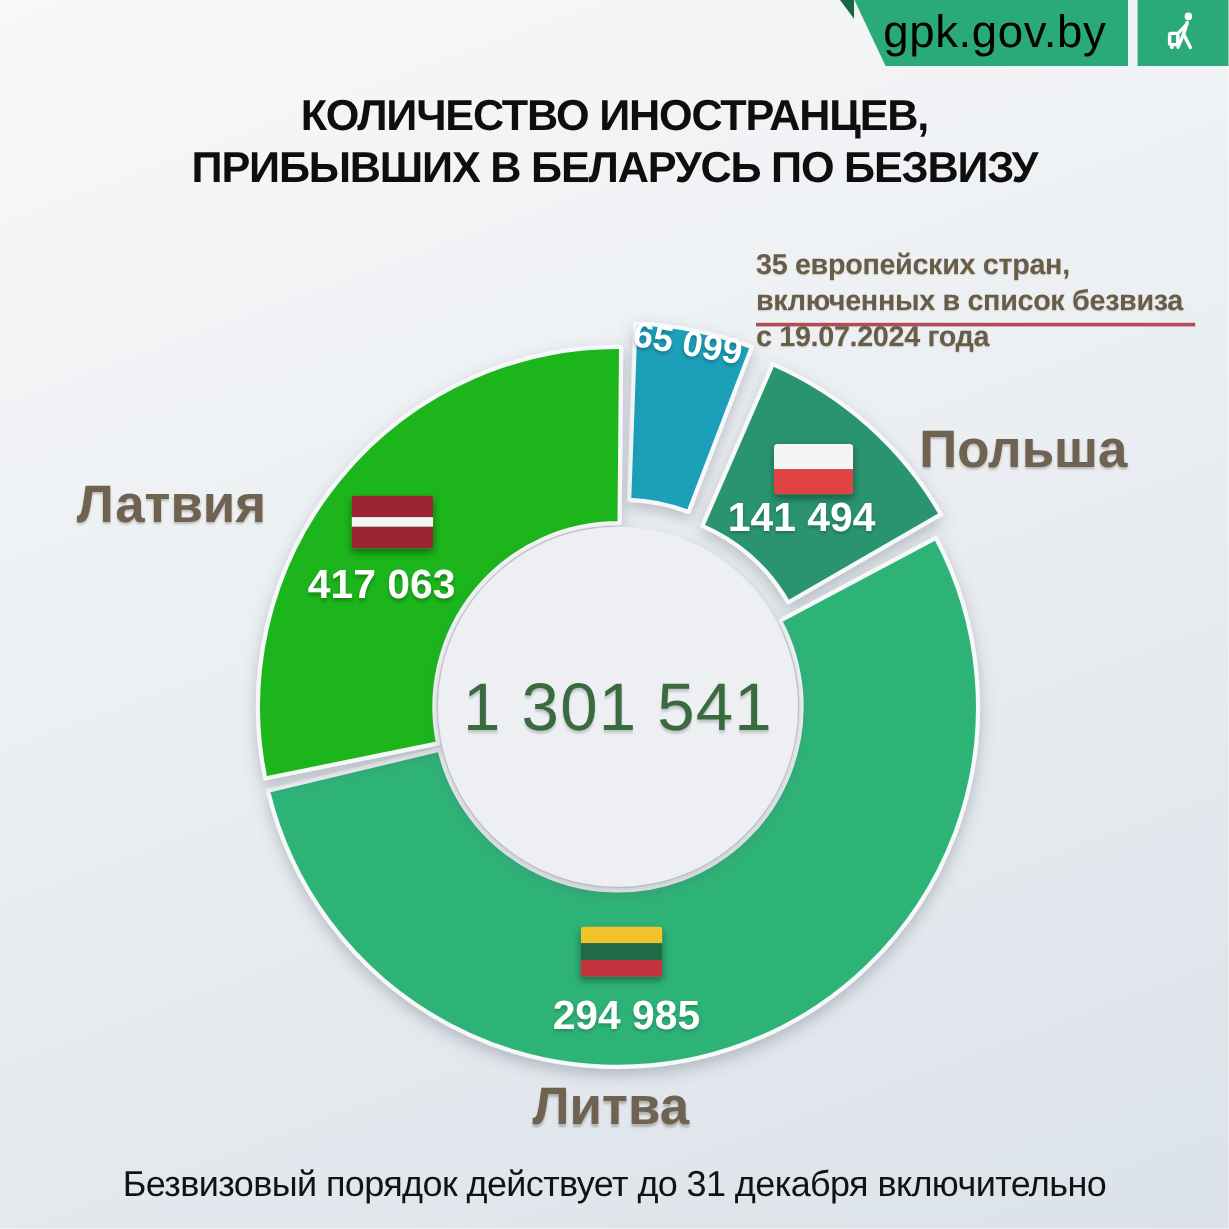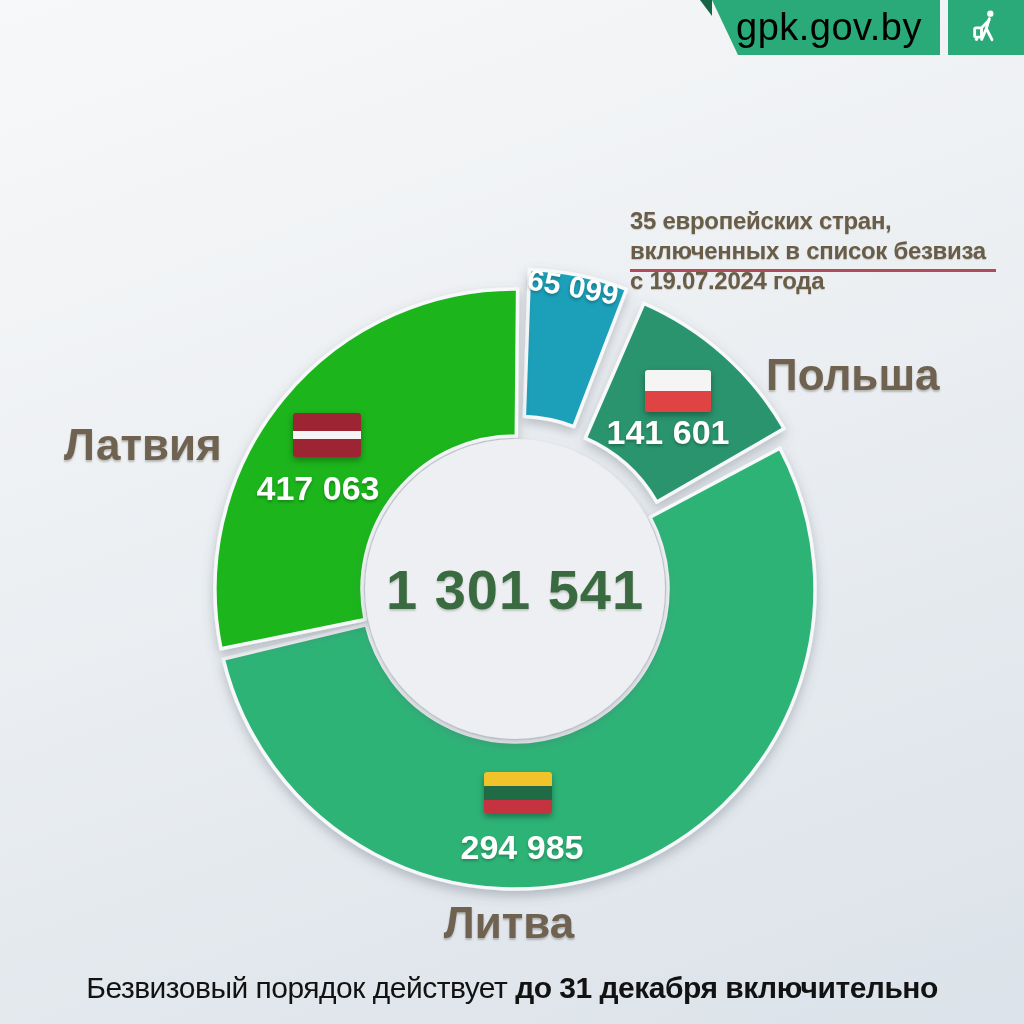--- a/index.html
+++ b/index.html
@@ -25,48 +25,48 @@
   .note{position:absolute;left:630px;top:176px;color:#695d48;font-weight:700;
     font-size:24px;line-height:30px;letter-spacing:-.3px;text-shadow:0 1px 1px rgba(80,70,50,.25);margin-top:30px;}
   .note-underline{position:absolute;left:630px;top:269px;width:366px;height:3px;background:#b04b58;}
 
   
   .chart-svg{position:absolute;left:0;top:0;width:1024px;height:1024px;}
 
   
   .lbl{position:absolute;color:#6f6251;font-weight:700;font-size:44px;
     text-shadow:0 2px 2px rgba(60,55,40,.3);}
-  .lbl-latvia{left:64px;top:420px;text-align:center;}
+  .lbl-latvia{left:64px;top:396px;text-align:center;}
   .lbl-poland{left:766px;top:350px;}
   .lbl-lithuania{left:509px;top:898px;transform:translateX(-50%);}
 
   
   .seg-val{position:absolute;color:#ffffff;font-weight:700;font-size:34px;
     text-shadow:0 2px 3px rgba(0,0,0,.25);transform:translate(-50%,-50%);white-space:nowrap;}
   .val-latvia{left:318px;top:488px;}
   .val-poland{left:668px;top:432px;}
   .val-lithuania{left:522px;top:847px;}
   .val-new{left:573px;top:287px;font-size:30px;transform:translate(-50%,-50%) rotate(10deg);}
 
   
   .total{position:absolute;left:515px;top:589px;transform:translate(-50%,-50%);
-    color:#3a6b40;font-weight:700;font-size:56px;letter-spacing:1px;
+    color:#3a6b40;font-weight:400;font-size:56px;letter-spacing:1px;
     text-shadow:0 2px 2px rgba(0,0,0,.18);white-space:nowrap;}
 
   
   .flag{position:absolute;display:flex;flex-direction:column;border-radius:3px;
     overflow:hidden;box-shadow:0 3px 6px rgba(0,0,0,.35);}
   .flag-latvia{left:293px;top:413px;width:68px;height:44px;}
   .flag-poland{left:645px;top:370px;width:66px;height:42px;}
   .flag-lithuania{left:484px;top:772px;width:68px;height:42px;}
 
   
   .footer{position:absolute;left:0;top:971px;width:1024px;text-align:center;
     color:#121212;font-size:30px;letter-spacing:-.5px;}
-  .footer .b{font-weight:700;}
+  .footer .b{font-weight:400;}
 </style>
 </head>
 <body>
 
 <div class="canvas">
 
   <div class="ribbon-fold"></div>
   <div class="ribbon">
     <span>gpk.gov.by</span>
   </div>
@@ -75,20 +75,24 @@
       <circle cx="14.6" cy="3.4" r="1.9" fill="#ffffff" stroke="none"></circle>
       <path d="M14 6.4 L12.2 12.3"></path>
       <path d="M12.2 12.3 L15.6 19"></path>
       <path d="M12.2 12.3 L9.4 18.8"></path>
       <path d="M13.8 7.4 L9.4 11.9"></path>
       <rect x="5.2" y="11.9" width="4.1" height="5.6" rx="0.8"></rect>
       <circle cx="6.3" cy="18.8" r="0.95" fill="#ffffff" stroke="none"></circle>
     </svg>
   </div>
 
+  <div class="title">
+    <div>КОЛИЧЕСТВО ИНОСТРАНЦЕВ,</div>
+    <div>ПРИБЫВШИХ В БЕЛАРУСЬ ПО БЕЗВИЗУ</div>
+  </div>
 
   <div class="note">
     <div>35 европейских стран,</div>
     <div>включенных в список безвиза</div>
     <div>с 19.07.2024 года</div>
   </div>
   <div class="note-underline"></div>
 
   <svg id="donut" class="chart-svg" width="1024" height="1024" viewBox="0 0 1024 1024">
       <defs>
@@ -120,21 +124,21 @@
       <div style="flex:1;background:#f5f5f5"></div>
       <div style="flex:1;background:#e04343"></div>
     </div>
   <div class="flag flag-lithuania">
       <div style="flex:1;background:#f0c32b"></div>
       <div style="flex:1;background:#206b45"></div>
       <div style="flex:1;background:#c4333f"></div>
     </div>
 
   <div class="seg-val val-latvia">417 063</div>
-  <div class="seg-val val-poland">141 601</div>
+  <div class="seg-val val-poland">141 494</div>
   <div class="seg-val val-lithuania">294 985</div>
   <div class="seg-val val-new">65 099</div>
 
   <div class="total">1 301 541</div>
 
   <div class="footer">
     <span>Безвизовый порядок действует</span>
     <span class="b">до 31 декабря включительно</span>
   </div>
 

